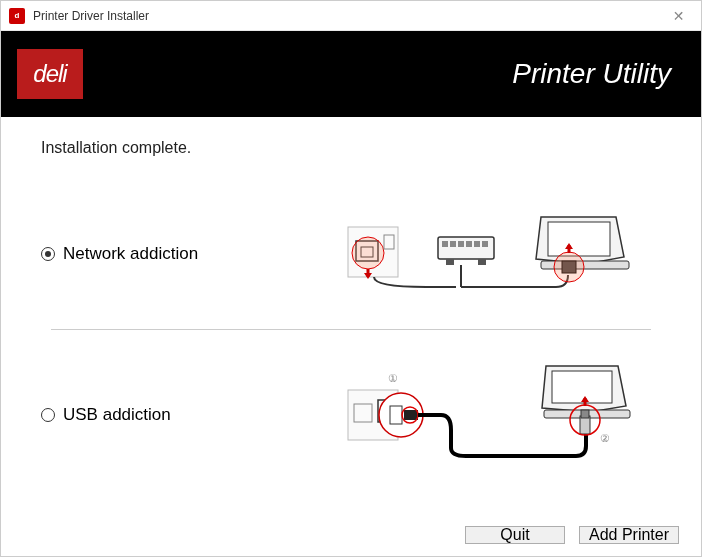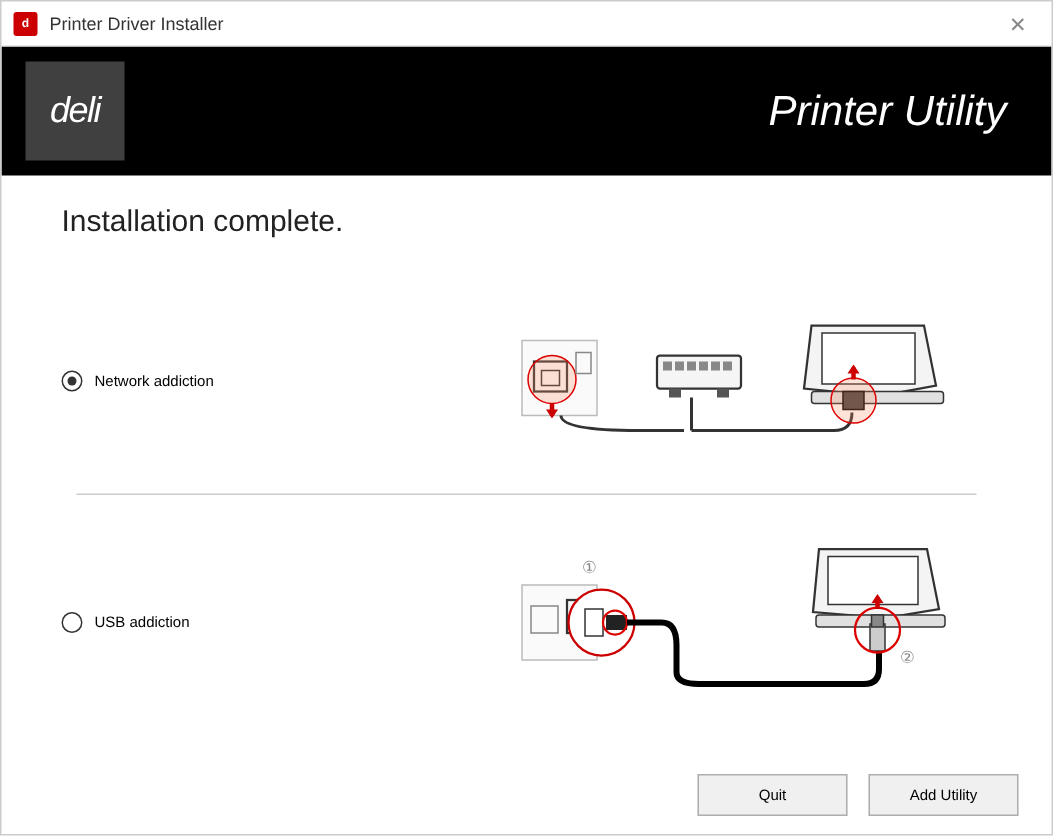--- a/index.html
+++ b/index.html
@@ -33,58 +33,58 @@
 }
 .header {
   background: #000;
   height: 86px;
   display: flex;
   align-items: center;
   justify-content: space-between;
   padding: 0 30px 0 16px;
 }
 .logo-box {
-  width: 66px; height: 66px; background: #404040;
+  width: 66px; height: 50px; background: #b91c1c;
   display: flex; align-items: center; justify-content: center;
   color: #fff; font-size: 24px; font-weight: 500; font-style: italic;
   letter-spacing: -1px;
 }
 .header-title {
   color: #fff; font-size: 28px; font-weight: 400; font-style: italic;
 }
 .content {
   padding: 20px 40px 0 40px;
 }
-.msg { font-size: 20px; color: #222; line-height: 22px; }
+.msg { font-size: 16px; color: #222; line-height: 22px; }
 .options { margin-top: 30px; }
 .option-row {
   display: flex; align-items: center; padding: 20px 0;
 }
 .radio-group { display: flex; align-items: center; width: 280px; }
 .radio {
   width: 14px; height: 14px; border-radius: 50%;
   border: 1px solid #333; display: inline-flex;
   align-items: center; justify-content: center; margin-right: 8px;
 }
 .radio.checked::after {
   content: ""; width: 6px; height: 6px; border-radius: 50%; background: #333;
 }
-.radio-label { font-size: 10px; }
+.radio-label { font-size: 17px; }
 .diagram { flex: 1; display: flex; justify-content: center; }
 .sep {
   border: none; border-top: 1px solid #ccc; margin: 10px 10px;
 }
 .footer {
   position: absolute; bottom: 12px; right: 22px;
   display: flex; gap: 14px;
 }
 .btn {
-  min-width: 100px; height: 28px;
+  min-width: 100px; height: 18px;
   border: 1px solid #adadad; background: #f0f0f0;
-  font-size: 10px; display: flex; align-items: center; justify-content: center;
+  font-size: 16px; display: flex; align-items: center; justify-content: center;
   cursor: pointer;
 }
 svg .highlight { stroke: #d00; fill: none; }
 svg .h-fill { fill: rgba(255,140,100,0.25); stroke: #d00; }
 </style>
 </head>
 <body>
 
 <div class="titlebar">
   <div class="app-icon">d</div>
@@ -173,14 +173,14 @@
           <text x="254" y="82" font-size="11" fill="#888">②</text>
         </svg>
       </div>
     </div>
 
   </div>
 </div>
 
 <div class="footer">
   <div class="btn">Quit</div>
-  <div class="btn">Add Utility</div>
+  <div class="btn">Add Printer</div>
 </div>
 
 </body></html>

